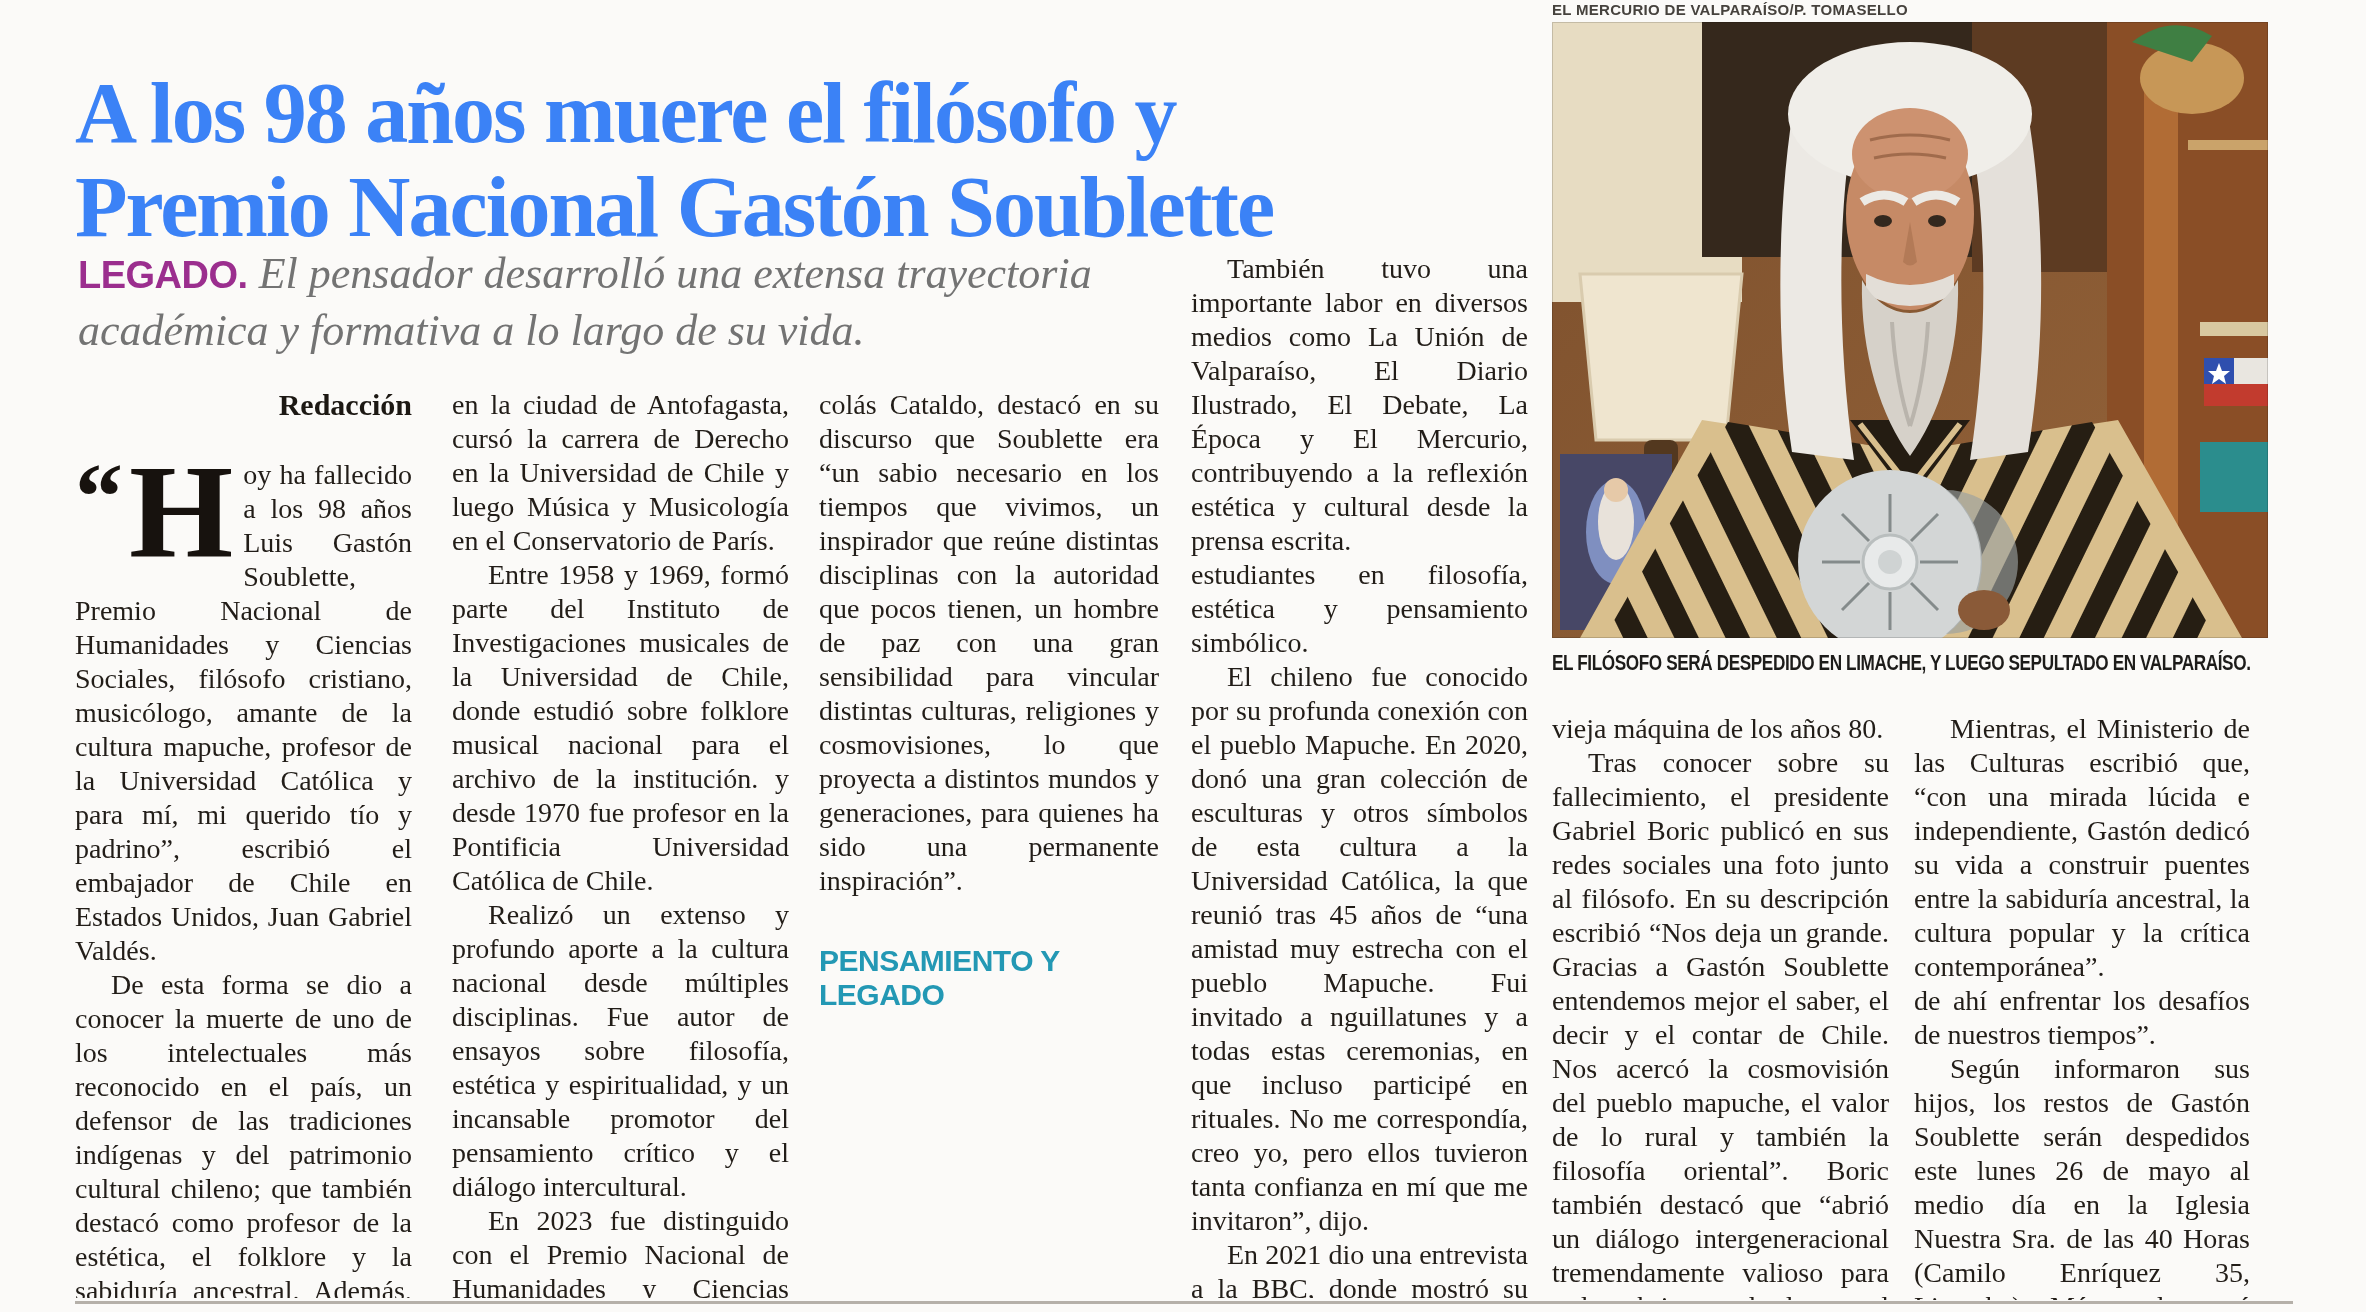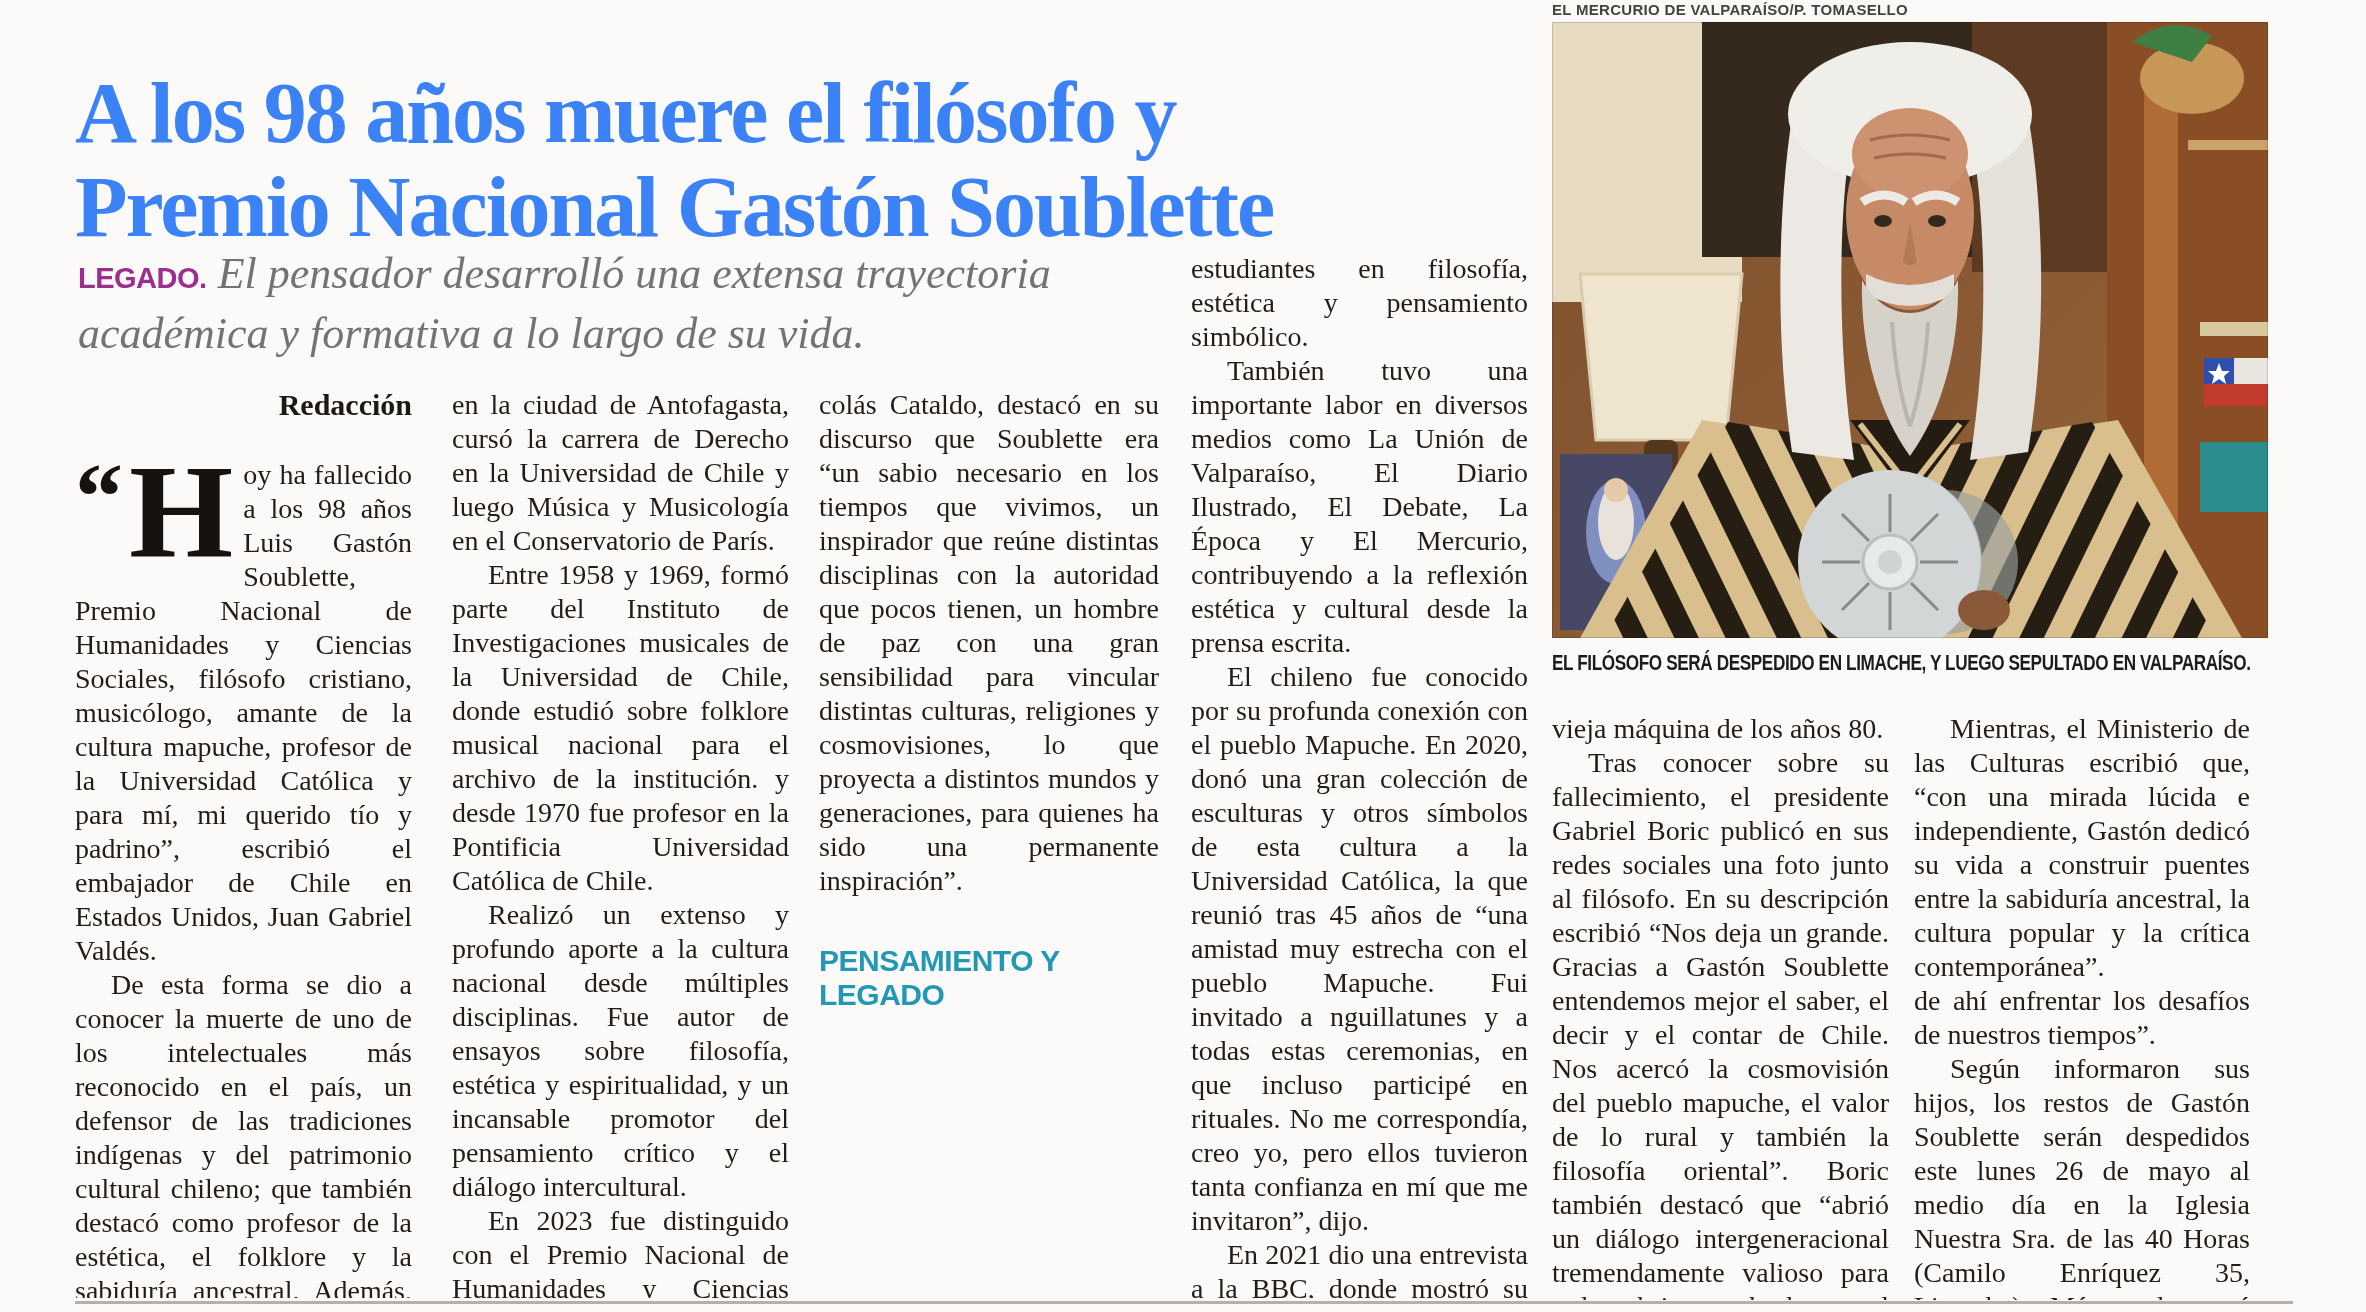--- a/index.html
+++ b/index.html
@@ -2,21 +2,21 @@
 <html lang="es"><head>
 <meta charset="utf-8">
 <style>
   html,body{margin:0;padding:0;}
   body{width:2366px;height:1312px;background:#fbfaf8;position:relative;overflow:hidden;
        font-family:"Liberation Serif",serif;color:#221d18;}
   .headline{position:absolute;left:75px;top:8px;width:1480px;font-weight:bold;
             font-size:86px;line-height:94px;letter-spacing:-2px;color:#3b82f6;}
   .kicker{position:absolute;left:78px;top:246px;width:1095px;font-size:44px;line-height:56px;margin:0;}
   .kicker-label{font-family:"Liberation Sans",sans-serif;font-weight:bold;color:#9b2e8e;
-                font-size:29px;letter-spacing:-0.5px;}
+                font-size:38px;letter-spacing:-0.5px;}
   .kicker-text{font-style:italic;color:#737373;}
   .column{position:absolute;top:388px;width:337px;height:910px;overflow:hidden;text-align:justify;}
   #col1{left:75px;}
   #col2{left:452px;}
   #col3{left:819px;width:340px;}
   #col4{left:1191px;top:252px;height:1046px;}
   #col5{left:1552px;top:712px;height:588px;}
   #col6{left:1914px;top:712px;width:336px;height:588px;}
   .byline{font-weight:bold;font-size:30px;margin:0 0 36px 0;text-align:right;color:#1c1813;}
   .body{font-size:28px;line-height:34px;margin:0;color:#221d18;}
@@ -59,22 +59,22 @@
     <p class="body">en la ciudad de Antofagasta, cursó la carrera de Derecho en la Universidad de Chile y luego Música y Musicología en el Conservatorio de París.</p>
     <p class="body indent">Entre 1958 y 1969, formó parte del Instituto de Investigaciones musicales de la Universidad de Chile, donde estudió sobre folklore musical nacional para el archivo de la institución. y desde 1970 fue profesor en la Pontificia Universidad Católica de Chile.</p>
     <p class="body indent">Realizó un extenso y profundo aporte a la cultura nacional desde múltiples disciplinas. Fue autor de ensayos sobre filosofía, estética y espiritualidad, y un incansable promotor del pensamiento crítico y el diálogo intercultural.</p>
     <p class="body indent">En 2023 fue distinguido con el Premio Nacional de Humanidades y Ciencias Sociales otorgado por el Ministerio de Educación.</p>
   </div>
 <div id="col3" class="column">
     <p class="body">colás Cataldo, destacó en su discurso que Soublette era “un sabio necesario en los tiempos que vivimos, un inspirador que reúne distintas disciplinas con la autoridad que pocos tienen, un hombre de paz con una gran sensibilidad para vincular distintas culturas, religiones y cosmovisiones, lo que proyecta a distintos mundos y generaciones, para quienes ha sido una permanente inspiración”.</p>
     <h3 class="col-subhead">PENSAMIENTO Y LEGADO</h3>
   </div>
 <div id="col4" class="column">
+    <p class="body indent">También tuvo una importante labor en diversos medios como La Unión de Valparaíso, El Diario Ilustrado, El Debate, La Época y El Mercurio, contribuyendo a la reflexión estética y cultural desde la prensa escrita.</p>
     <p class="body">estudiantes en filosofía, estética y pensamiento simbólico.</p>
-    <p class="body indent">También tuvo una importante labor en diversos medios como La Unión de Valparaíso, El Diario Ilustrado, El Debate, La Época y El Mercurio, contribuyendo a la reflexión estética y cultural desde la prensa escrita.</p>
     <p class="body indent">El chileno fue conocido por su profunda conexión con el pueblo Mapuche. En 2020, donó una gran colección de esculturas y otros símbolos de esta cultura a la Universidad Católica, la que reunió tras 45 años de “una amistad muy estrecha con el pueblo Mapuche. Fui invitado a nguillatunes y a todas estas ceremonias, en que incluso participé en rituales. No me correspondía, creo yo, pero ellos tuvieron tanta confianza en mí que me invitaron”, dijo.</p>
     <p class="body indent">En 2021 dio una entrevista a la BBC, donde mostró su cotidianeidad en su residencia de Limache. Según la publicación, ya no respondía el teléfono debido a su pérdida auditiva, tampoco tenía correo electrónico ni computador, y seguía escribiendo en su</p>
   </div>
 <div id="col5" class="column">
     <p class="body">vieja máquina de los años 80.</p>
     <p class="body indent">Tras conocer sobre su fallecimiento, el presidente Gabriel Boric publicó en sus redes sociales una foto junto al filósofo. En su descripción escribió “Nos deja un grande. Gracias a Gastón Soublette entendemos mejor el saber, el decir y el contar de Chile. Nos acercó la cosmovisión del pueblo mapuche, el valor de lo rural y también la filosofía oriental”. Boric también destacó que “abrió un diálogo intergeneracional tremendamente valioso para redescubrir desde el humanismo nuestra identidad y des-</p>
   </div>
 <div id="col6" class="column">
     <p class="body indent">Mientras, el Ministerio de las Culturas escribió que, “con una mirada lúcida e independiente, Gastón dedicó su vida a construir puentes entre la sabiduría ancestral, la cultura popular y la crítica contemporánea”.</p>
     <p class="body">de ahí enfrentar los desafíos de nuestros tiempos”.</p>

